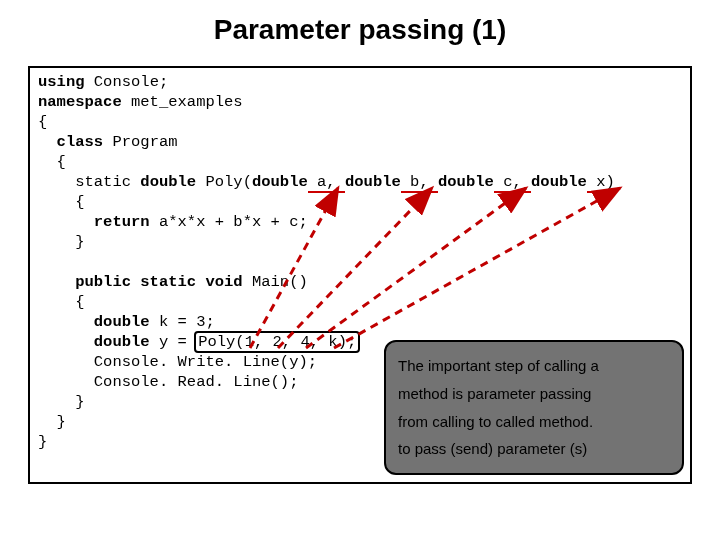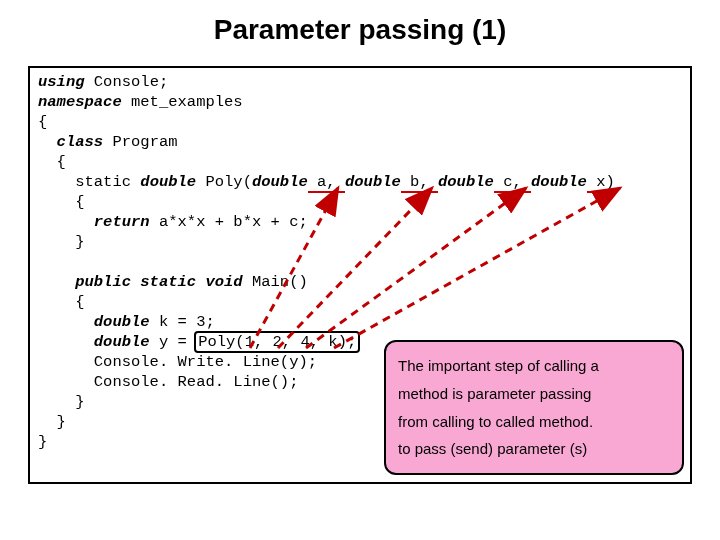--- a/index.html
+++ b/index.html
@@ -35,39 +35,39 @@
     border: 2px solid #000;
     box-sizing: border-box;
     padding: 4px 8px;
     font-family: "Courier New", Courier, monospace;
     font-size: 15.5px;
     line-height: 20px;
     white-space: pre;
     overflow: visible;
     color: #000;
   }
-  .kw { font-weight: bold; font-style: italic; }
+  .kw { font-weight: bold; }
   .highlight-call {
     display: inline;
     border: 2px solid #000;
     border-radius: 4px;
     padding: 0 2px;
     margin: -2px -2px;
   }
   .underline-red {
     border-bottom: 2px solid #c00;
   }
   .notebox {
     position: absolute;
     top: 340px;
     left: 384px;
     width: 300px;
     border: 2px solid #000;
     border-radius: 12px;
-    background: #f9a8d4;
+    background: #737373;
     padding: 10px 12px;
     font-family: Arial, Helvetica, sans-serif;
     font-size: 15px;
     line-height: 1.85;
     box-sizing: border-box;
   }
   .svg-overlay {
     position: absolute;
     top: 0;
     left: 0;

